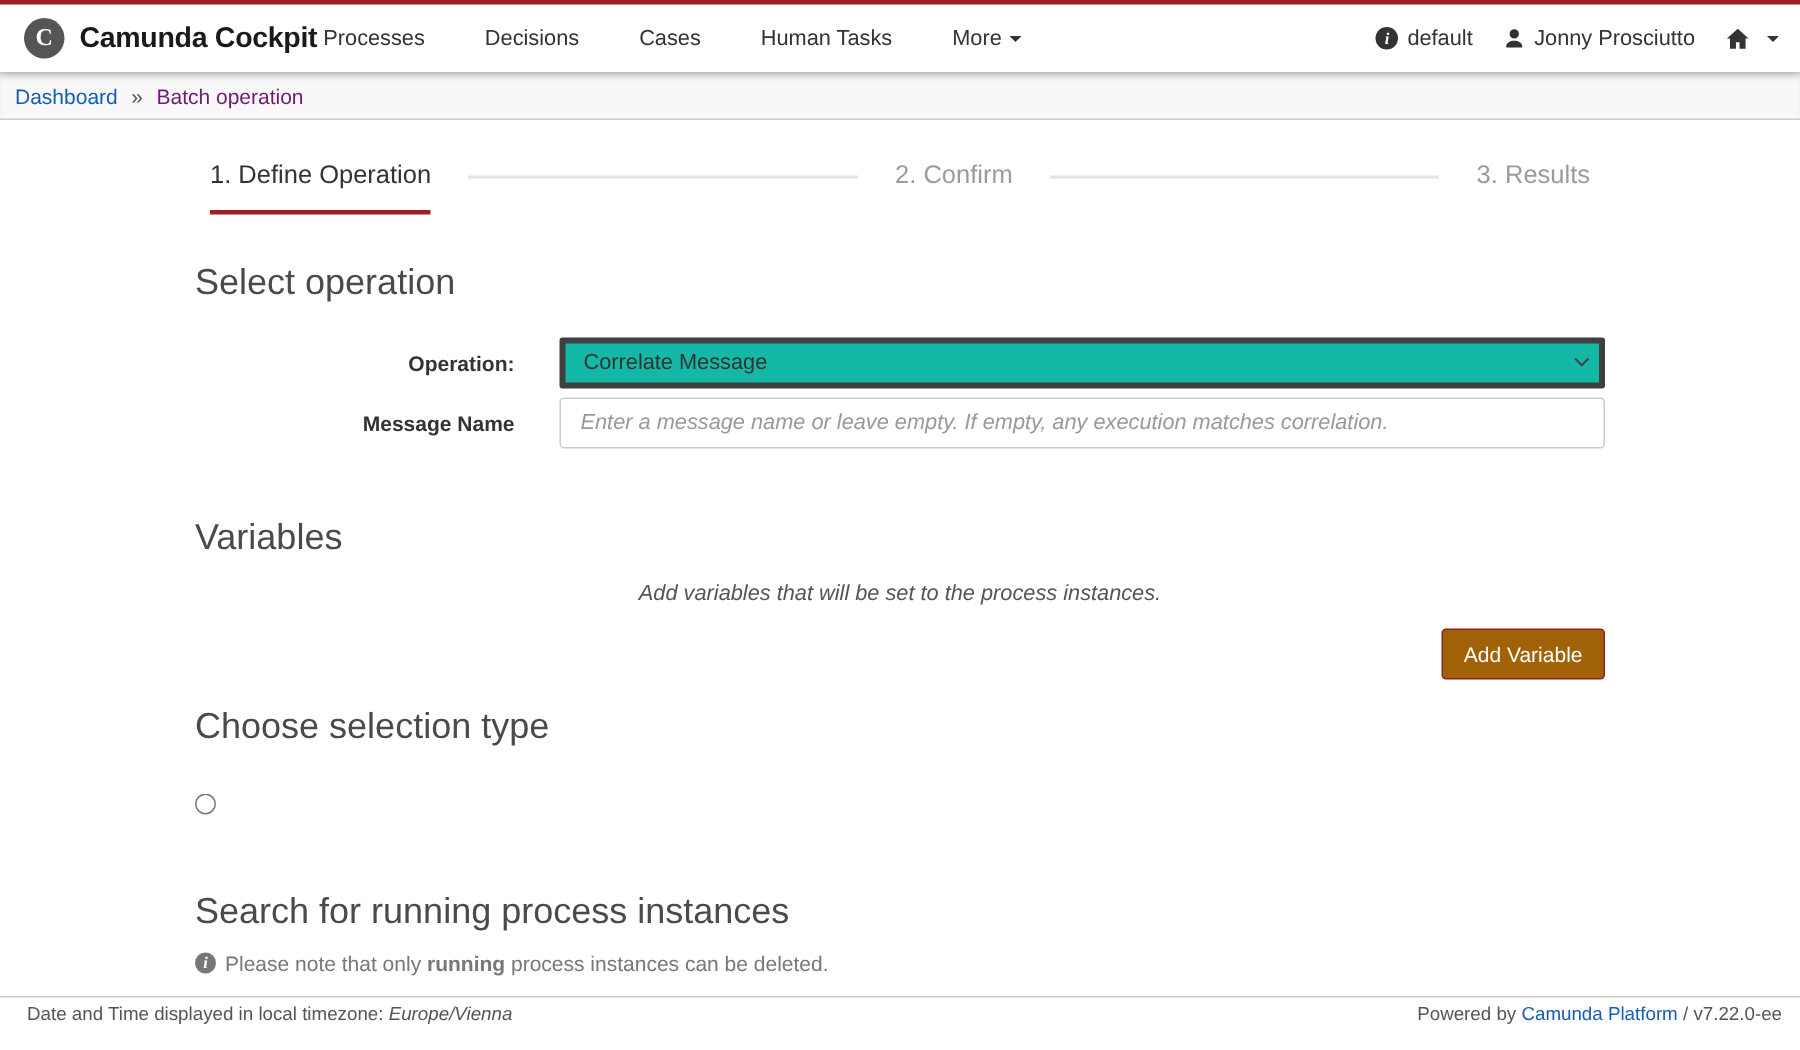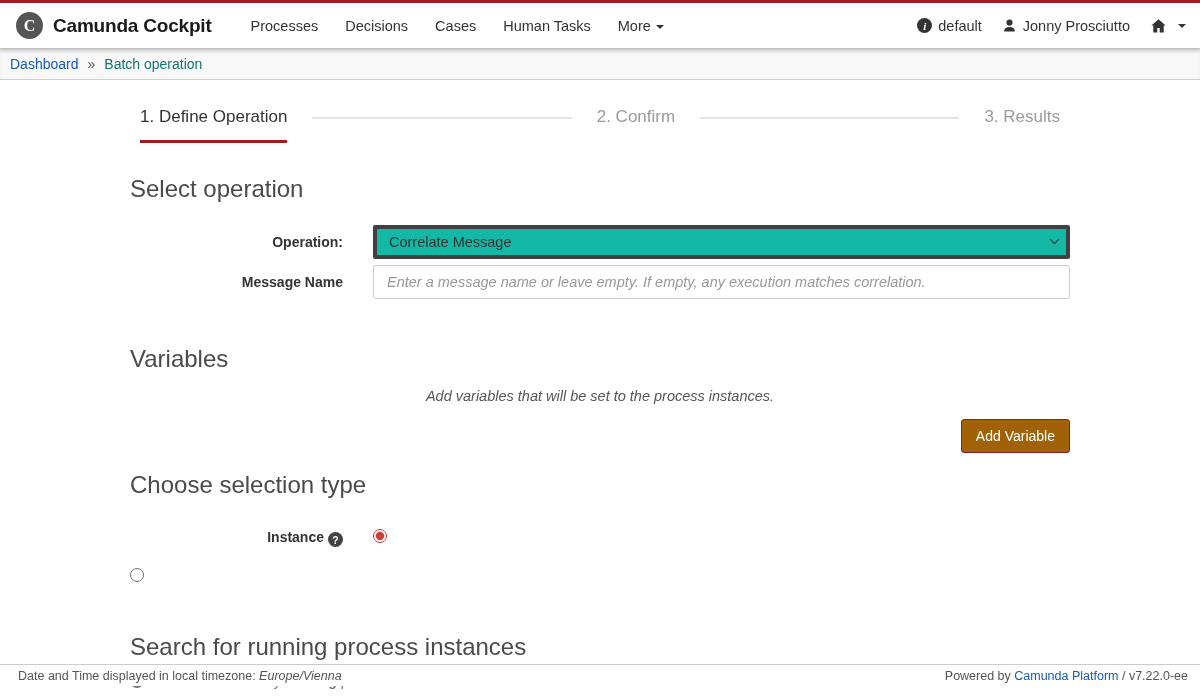--- a/index.html
+++ b/index.html
@@ -20,21 +20,21 @@
   }
   .topbar-left { display: flex; align-items: center; }
   .brand { display: flex; align-items: center; gap: 10px; color: #1a1a1a; }
   .logo {
     width: 27px; height: 27px; border-radius: 50%; background: #555; color: #fff;
     display: flex; align-items: center; justify-content: center;
     font-family: "Liberation Serif", serif; font-weight: bold; font-size: 16px;
     flex: none;
   }
   .brand-text { font-size: 19px; font-weight: bold; letter-spacing: -.2px; }
-  .nav-items { list-style: none; display: flex; gap: 27px; margin: 0 0 0 39px; padding: 0; font-size: 14.5px; text-align: right; }
+  .nav-items { list-style: none; display: flex; gap: 40px; margin: 0 0 0 4px; padding: 0; font-size: 14.5px; text-align: right; }
   .nav-items li { cursor: pointer; white-space: nowrap; }
   .caret {
     display: inline-block; margin-left: 5px; vertical-align: 2px;
     border-left: 4px solid transparent; border-right: 4px solid transparent;
     border-top: 4px solid #333;
   }
   .topbar-right { display: flex; align-items: center; gap: 20px; font-size: 14.5px; }
   .topbar-right > div { display: flex; align-items: center; gap: 6px; cursor: pointer; }
   .circle-icon {
     width: 15px; height: 15px; border-radius: 50%; background: #333; color: #fff;
@@ -45,21 +45,21 @@
   .svg-icon { display: inline-block; fill: #333; }
 
   
   .breadcrumb-bar {
     height: 32px; background: #f8f8f8; border-bottom: 1px solid #ccc;
     display: flex; align-items: center; gap: 9px; padding: 0 10px; font-size: 14px;
     box-shadow: inset 0 4px 5px -3px rgba(0,0,0,.18);
   }
   .breadcrumb-bar a { color: #155cb5; }
   .breadcrumb-sep { color: #555; }
-  .breadcrumb-current { color: #0f766e; }
+  .breadcrumb-current { color: #701a75; }
 
   
   .container { width: 940px; margin: 0 auto; }
 
   
   .steps { display: flex; align-items: flex-start; padding: 27px 10px 0; }
   .step { font-size: 17px; padding-bottom: 13px; border-bottom: 3px solid transparent; white-space: nowrap; }
   .step.active { color: #333; border-bottom-color: #a21d23; }
   .step.inactive { color: #9b9b9b; }
   .step-line { flex: 1; height: 2px; background: #e3e3e3; margin: 10px 25px 0; }
@@ -203,26 +203,20 @@
   </div>
 
   <h3 class="section-title" id="variables-title">Variables</h3>
   <p class="variables-hint">Add variables that will be set to the process instances.</p>
   <div class="button-row">
     <button class="btn-red">Add Variable</button>
   </div>
 
   <h3 class="section-title" id="selection-title">Choose selection type</h3>
 
-  <div class="radio-row">
-    <span class="label-col"><b>Instance</b><span class="q-icon">?</span></span>
-    <div class="control-col">
-      <input type="radio" name="selection-type" checked="" style="">
-    </div>
-  </div>
 
   <div class="radio-row">
     <div class="control-col">
       <input type="radio" name="selection-type" style="">
     </div>
   </div>
 
   <h3 class="section-title" id="search-title">Search for running process instances</h3>
   <div class="note-line">
     <span class="circle-icon">i</span>

